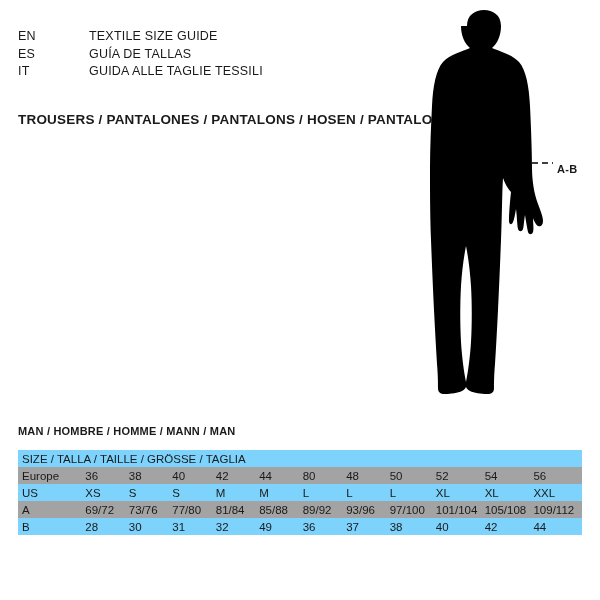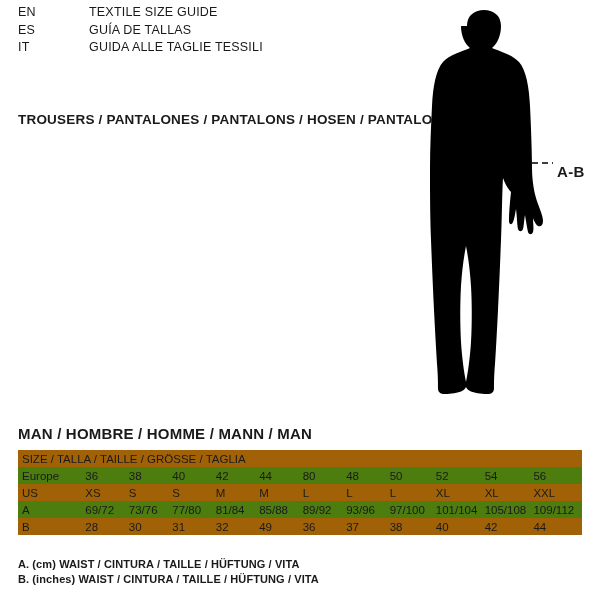--- a/index.html
+++ b/index.html
@@ -18,21 +18,21 @@
     position: relative;
     width: 600px;
     height: 600px;
     box-sizing: border-box;
     padding: 16px 18px 10px 18px;
   }
 
   
   .lang-list {
     position: absolute;
-    top: 4px;
+    top: 28px;
     left: 18px;
     width: 380px;
   }
   .lang-row {
     display: flex;
     align-items: baseline;
     font-size: 12.5px;
     line-height: 17.5px;
     letter-spacing: 0.2px;
   }
@@ -63,53 +63,53 @@
     width: 200px;
     height: 400px;
   }
   .figure-svg {
     display: block;
   }
   .ab-label {
     position: absolute;
     left: 162px;
     top: 155px;
-    font-size: 15px;
+    font-size: 11px;
     font-weight: bold;
     letter-spacing: 0.3px;
   }
 
   
   .table-title {
     position: absolute;
     top: 425px;
     left: 18px;
-    font-size: 15px;
+    font-size: 11px;
     font-weight: bold;
     letter-spacing: 0.2px;
   }
   table.size-table {
     position: absolute;
     top: 450px;
     left: 18px;
     width: 564px;
     border-collapse: collapse;
     font-size: 11.5px;
   }
   table.size-table td, table.size-table th {
     text-align: left;
     padding: 2px 0 2px 0;
     font-weight: normal;
     white-space: nowrap;
   }
   table.size-table tr.shaded {
-    background: #a16207;
+    background: #7dd3fc;
   }
   table.size-table tr.plain {
-    background: #4d7c0f;
+    background: #a3a3a3;
   }
   table.size-table td.lbl {
     width: 82px;
     padding-left: 4px;
   }
   table.size-table td.val {
     width: 54px;
   }
   .row-h {
     height: 17px;
@@ -262,18 +262,14 @@
         <td class="val">36</td>
         <td class="val">37</td>
         <td class="val">38</td>
         <td class="val">40</td>
         <td class="val">42</td>
         <td class="val">44</td>
       </tr>
     </tbody>
   </table>
 
-  <div class="footnotes">
-    <div>A. (cm) WAIST / CINTURA / TAILLE / HÜFTUNG / VITA</div>
-    <div>B. (inches) WAIST / CINTURA / TAILLE / HÜFTUNG / VITA</div>
-  </div>
 
 </div>
 
 </body></html>

